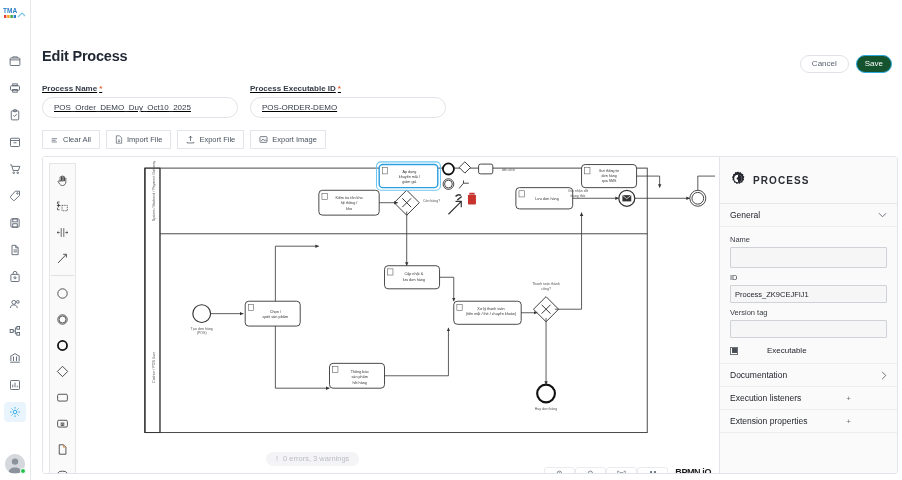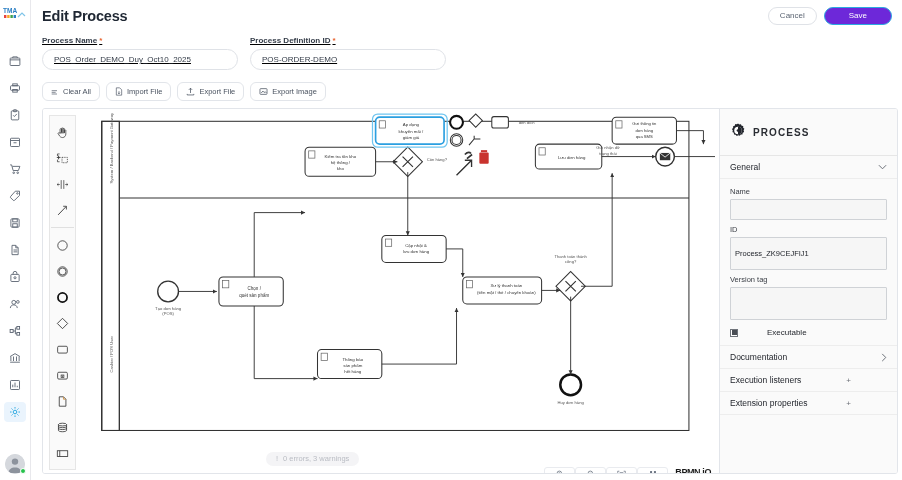--- a/index.html
+++ b/index.html
@@ -30,51 +30,51 @@
     display:flex; align-items:flex-end; justify-content:center; overflow:hidden;
   }
   .rail-avatar .dot {
     position: absolute; right: -1px; bottom: 0px; width: 6px; height: 6px;
     border-radius: 50%; background: #27c24c; border: 1px solid #fff;
   }
 
   
   .main { flex: 1; display: flex; flex-direction: column; position: relative; background:#fff; }
 
-  .topbar { height: 32px; display: flex; align-items: center; padding: 0 10px 0 11px; }
+  .topbar { height: 32px; display: flex; padding: 0 10px 0 11px; margin-top: 48px; }
   .page-title { font-size: 14.5px; font-weight: bold; color: #1f2733; letter-spacing:-0.2px; }
   .topbar-actions { margin-left: auto; display: flex; gap: 7px; align-items: center; }
   .btn-cancel {
     font-size: 8px; color: #5b6472; background: #fff; border: 1px solid #dfe2e7;
     border-radius: 11px; padding: 4px 11px; line-height: 1;
   }
   .btn-save {
-    font-size: 8px; color: #fff; background: #6d28d9; border: 1px solid #2ba9e0;
-    border-radius: 11px; padding: 4px 24px; line-height: 1;
+    font-size: 8px; color: #fff; background: #14532d; border: 1px solid #2ba9e0;
+    border-radius: 11px; padding: 4px 8px; line-height: 1;
   }
 
   
   .form-row { display: flex; padding: 4px 11px 0 11px; gap: 8px; }
   .field { display: flex; flex-direction: column; text-decoration: underline; }
   .field.f1 { width: 196px; }
   .field.f2 { width: 196px; margin-left: 4px; }
   .field-label { font-size: 8px; color: #333b47; margin-bottom: 4px; font-weight: 600; }
   .req { color: #e8612c; margin-left: 2px; }
   .field-input {
     height: 21px; border: 1px solid #dfe2e7; border-radius: 11px;
     background: #fff; font-size: 8px; color: #333b47;
     display: flex; align-items: center; padding: 0 11px;
     white-space: nowrap; overflow: hidden; text-align: center;
   }
 
   
   .editor-toolbar { display: flex; gap: 6px; padding: 12px 11px 7px 11px; }
   .tbtn {
     display: flex; align-items: center; gap: 4px;
-    border: 1px solid #e2e5ea; border-radius: 6px; background: #fff;
+    border: 1px solid #e2e5ea; border-radius: 0; background: #fff;
     font-size: 7.5px; color: #4a5360; padding: 4px 8px; line-height: 1;
   }
   .tbtn svg { display:block; }
 
   
   .modeler {
     margin: 0 4px 6px 11px; flex: 1; position: relative; display: flex;
     border: 1px solid #e2e5ea; border-radius: 3px; background: #fff; overflow: hidden;
   }
   .canvas-wrap { flex: 1; position: relative; background: #fff; overflow: hidden; }
@@ -129,21 +129,21 @@
   .props-header .ttl { font-size: 10px; font-weight: bold; letter-spacing: 1.1px; color:#2a2d33; }
   .group-head {
     display: flex; align-items: center; padding: 6px 10px;
     background: #fafafa; border-bottom: 1px solid #ededed;
   }
   .group-head .gname { font-size: 8.5px; color: #23262d; }
   .group-head .gright { margin-left: auto; color: #6b6f77; display:flex; align-items:center; }
   .group-body { padding: 3px 10px 8px 10px; background:#fafafa; border-bottom: 1px solid #ededed; }
   .p-label { font-size: 7.5px; color: #3a3e45; margin: 5px 0 3px 0; }
   .p-input {
-    width: 100%; height: 33px; border: 1px solid #cfd2d6; background: #f6f6f6;
+    width: 100%; height: 18px; border: 1px solid #cfd2d6; background: #f6f6f6;
     font-size: 7.5px; color: #23262d; padding: 0 4px; display: flex; align-items: center;
     border-radius: 1px; white-space:nowrap; overflow:hidden;
   }
   .p-textarea { height: 21px; position: relative; align-items: flex-start; padding-top:2px; }
   .p-check { display: flex; align-items: center; gap: 5px; margin-top: 8px; }
   .cbox {
     width: 8px; height: 8px; border: 1px solid #6f737a; background: #fff;
     display: flex; align-items: center; justify-content: center;
   }
   .cbox .tick { width: 5px; height: 5px; background: #4a4e55; }
@@ -298,21 +298,21 @@
 
     <div class="form-row">
       <div class="field f1">
         <div class="field-label">
           <span>Process Name</span><span class="req">*</span>
         </div>
         <div class="field-input">POS_Order_DEMO_Duy_Oct10_2025</div>
       </div>
       <div class="field f2">
         <div class="field-label">
-          <span>Process Definition ID</span><span class="req">*</span>
+          <span>Process Executable ID</span><span class="req">*</span>
         </div>
         <div class="field-input">POS-ORDER-DEMO</div>
       </div>
     </div>
 
     <div class="editor-toolbar">
       <button class="tbtn">
         <span>
           <svg width="8" height="8" viewBox="0 0 12 12" fill="none" stroke="#4a5360" stroke-width="1">
               <path d="M1 4h8M1 6.5h6M1 9h8"></path>

